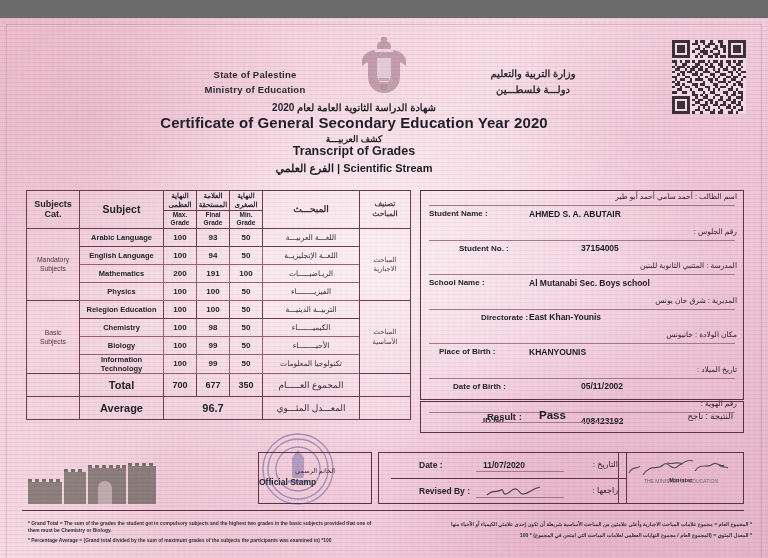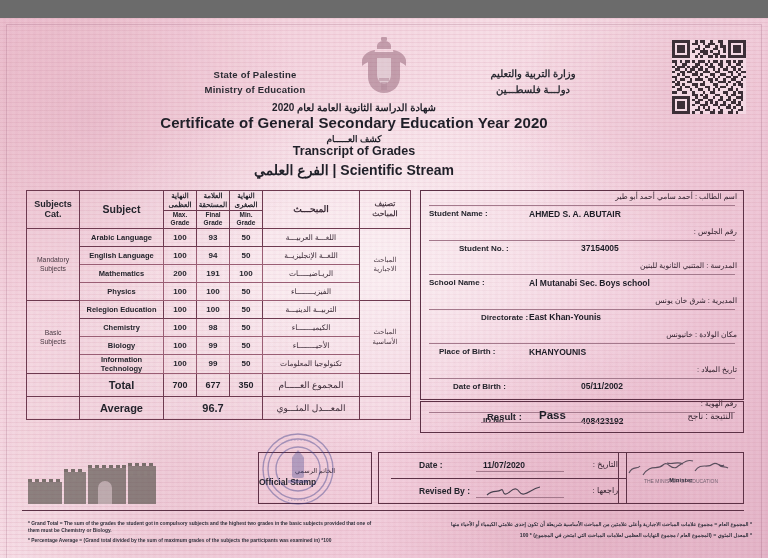--- a/index.html
+++ b/index.html
@@ -105,21 +105,21 @@
     left: 0; top: 66px;
     width: 708px;
     text-align: center;
     color: #1f1f28;
   }
   .t-ar1 { font-size: 10px; font-weight: bold; direction: rtl; margin-bottom: 1px; }
   .t-en1 { font-size: 15px; font-weight: bold; letter-spacing: .1px; }
   .t-ar2 { font-size: 9px; font-weight: bold; direction: rtl; margin-top: 3px; letter-spacing: 2px; }
   .t-en2 { font-size: 12.5px; font-weight: bold; margin-top: 0px; }
   .t-stream {
-    font-size: 14px; font-weight: bold; margin-top: 4px;
+    font-size: 11px; font-weight: bold; margin-top: 4px;
     display: inline-block;
   }
   .t-stream .ar { direction: rtl; }
 
   
   .grades {
     position: absolute;
     left: 26px; top: 172px;
     width: 385px;
     border-collapse: collapse;
@@ -620,21 +620,21 @@
             <rect x="15" y="28" width="2" height="1"></rect>
             <rect x="18" y="28" width="2" height="1"></rect>
             <rect x="22" y="28" width="2" height="1"></rect>
             <rect x="25" y="28" width="1" height="1"></rect>
         </g>
       </svg>
 
       <div class="title-block">
         <div class="t-ar1">شهادة الدراسة الثانوية العامة لعام 2020</div>
         <div class="t-en1">Certificate of General Secondary Education Year 2020</div>
-        <div class="t-ar2">كشف العـــــام</div>
+        <div class="t-ar2">كشف العربيـــة</div>
         <div class="t-en2">Transcript of Grades</div>
         <div class="t-stream">
           <span class="ar">الفرع العلمي</span>
           <span>|</span>
           <span>Scientific Stream</span>
         </div>
       </div>
     </div>
 
     <table class="grades">

